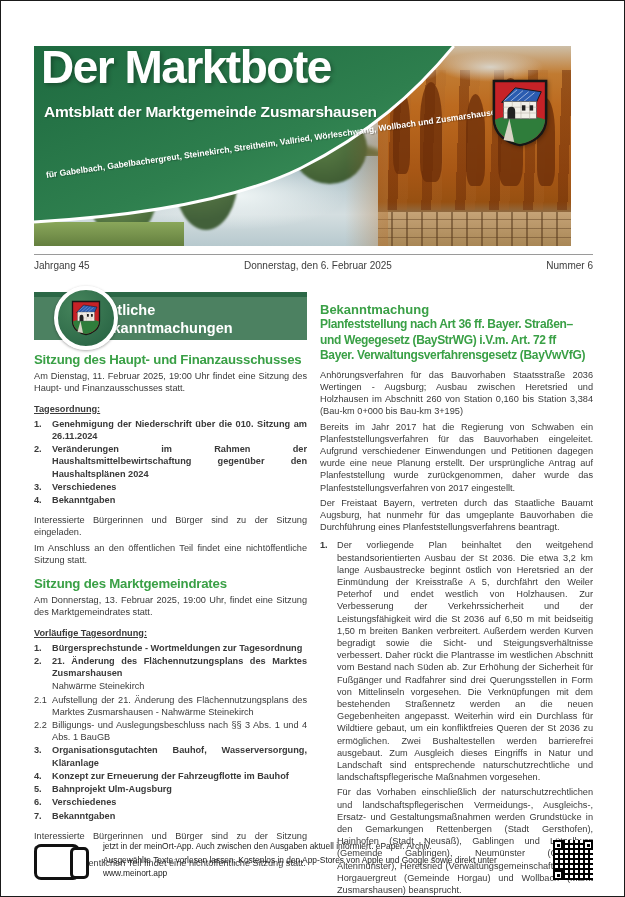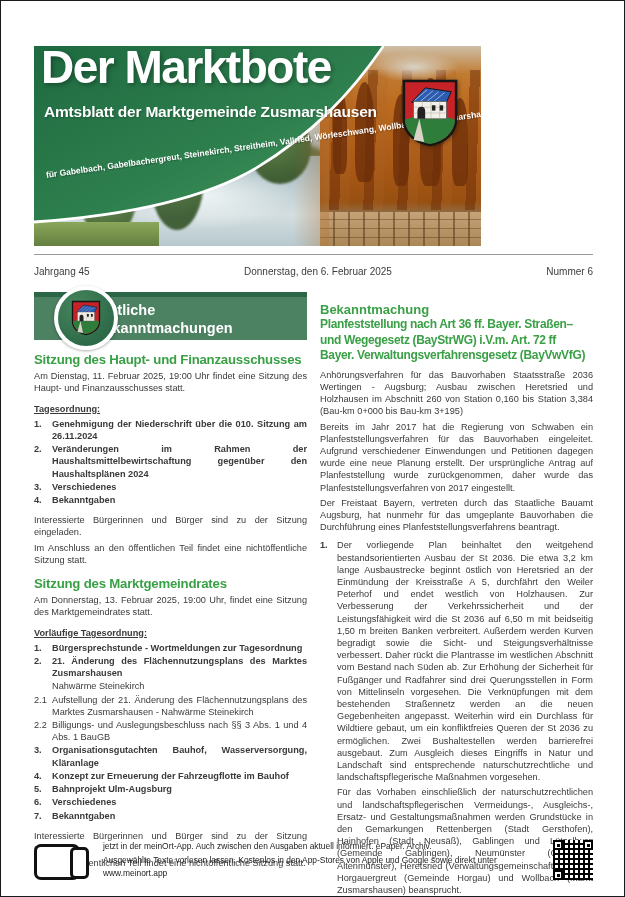--- a/index.html
+++ b/index.html
@@ -1,20 +1,20 @@
 <!DOCTYPE html>
 <html lang="de"><head>
 <meta charset="utf-8">
 <style>
   html,body{margin:0;padding:0;background:#e8e8e8;}
   .page{position:relative;width:625px;height:897px;background:#fff;border:1px solid #1a1a1a;
         box-sizing:border-box;font-family:"Liberation Sans",sans-serif;color:#3a3a3a;overflow:hidden;}
 
   
-  .masthead{position:absolute;left:33px;top:45px;width:447px;height:200px;overflow:hidden;}
+  .masthead{position:absolute;left:33px;top:45px;width:537px;height:200px;overflow:hidden;}
   .photo{position:absolute;inset:0;background:linear-gradient(180deg,#c9d3d6 0%,#d6dee0 36%,#aebfc6 48%,#c5d4d8 62%,#cfdbdd 78%,#b9c9ce 100%);}
   .p-hills{position:absolute;left:0;width:66%;top:43%;height:13%;background:linear-gradient(#64784b,#54693f);
            border-radius:50% 50% 0 0/100% 100% 0 0;filter:blur(2px);}
   .p-water{position:absolute;left:0;width:66%;top:55%;height:45%;background:linear-gradient(180deg,#9fb6bf,#c2d1d5 40%,#d4dee0 65%,#b7c9ce);}
   .p-glow{position:absolute;left:18%;width:40%;top:58%;height:34%;background:radial-gradient(ellipse,rgba(240,246,246,.95),rgba(240,246,246,0) 70%);}
   .p-tree{position:absolute;border-radius:50%;filter:blur(1.2px);}
   .t1{left:-4%;top:30%;width:17%;height:54%;background:radial-gradient(circle at 35% 35%,#6d9053,#445f36 75%);}
   .t2{left:10%;top:52%;width:13%;height:44%;background:radial-gradient(circle at 40% 35%,#7ba15c,#4a6a3b 75%);}
   .t3{left:26%;top:40%;width:12%;height:52%;background:radial-gradient(circle at 40% 35%,#688b4e,#42603a 75%);}
   .t4{left:48%;top:33%;width:14%;height:36%;background:radial-gradient(circle at 40% 35%,#5f8449,#3f5c33 75%);}
@@ -45,21 +45,21 @@
   .swoosh{position:absolute;inset:0;width:100%;height:100%;}
   .mh-title{position:absolute;left:7px;top:-4px;font-size:46px;font-weight:bold;letter-spacing:-1.5px;color:#fff;
             text-shadow:2px 2px 4px rgba(0,0,0,.3);line-height:1.1;z-index:4;}
   .mh-sub{position:absolute;left:10px;top:57px;font-size:15.5px;font-weight:bold;color:#fff;letter-spacing:-.2px;
           text-shadow:1px 1px 2px rgba(0,0,0,.25);z-index:4;}
   .mh-districts{position:absolute;left:12px;top:124px;font-size:8.5px;font-weight:bold;color:#fff;white-space:nowrap;
           transform:rotate(-8deg);transform-origin:left center;text-shadow:1px 1px 1px rgba(0,0,0,.25);z-index:4;}
   .coa-large{position:absolute;right:22px;top:32px;width:58px;height:70px;z-index:5;filter:drop-shadow(1px 1px 2px rgba(0,0,0,.35));}
 
   
-  .issue-bar{position:absolute;left:33px;width:559px;top:253px;border-top:1px solid #9a9a9a;padding-top:11px;
+  .issue-bar{position:absolute;left:33px;width:559px;top:253px;border-top:1px solid #9a9a9a;padding-top:5px;
              display:flex;justify-content:space-between;font-size:10px;color:#3c3c3c;}
 
   
   .columns{position:absolute;left:33px;top:291px;width:559px;display:flex;gap:13px;font-size:9.2px;line-height:12.2px;}
   .col{width:273px;box-sizing:border-box;}
   p{margin:0 0 3px 0;text-align:justify;hyphens:auto;}
   .b{font-weight:normal;}
   .section-banner{position:relative;height:43px;background:#4c8161;border-top:5px solid #2b6746;margin-bottom:14px;
                   display:flex;flex-direction:column;justify-content:center;padding-left:60px;box-sizing:content-box;}
   .section-banner .bl{color:#fff;font-weight:bold;font-size:14.5px;line-height:18px;}

